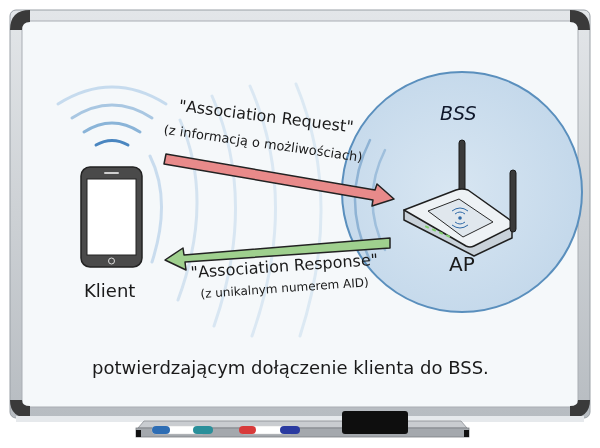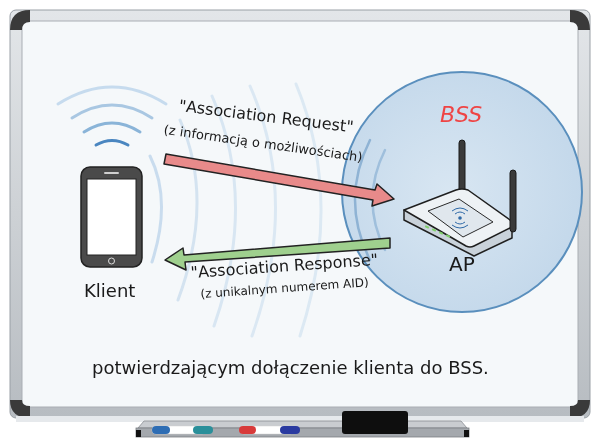--- a/index.html
+++ b/index.html
@@ -99,21 +99,21 @@
     <rect id="m0r" x="193" y="426" width="20" height="8" rx="4" fill="#2a8f9a"></rect>
   </g>
   <g>
     <rect x="240" y="426" width="54" height="8" rx="4" fill="#ffffff" stroke="#d0d0d0" stroke-width="0.5"></rect>
     <rect id="m1l" x="239" y="426" width="17" height="8" rx="4" fill="#d83a3a"></rect>
     <rect id="m1r" x="280" y="426" width="20" height="8" rx="4" fill="#2a3aa0"></rect>
   </g>
   <rect id="eraser" x="342" y="411" width="66" height="23" rx="3" fill="#0e0e0e"></rect>
 </svg>
 
-<div class="txt" style="left:440px; top:102px; font-size:22px; color:#ef4444; font-style:italic;">BSS</div>
+<div class="txt" style="left:440px; top:102px; font-size:19px; color:#0f172a; font-style:italic;">BSS</div>
 
 <div class="txt" style="left:180px; top:96px; font-size:16px; transform:rotate(7deg); transform-origin:left top;">"Association Request"</div>
 <div class="txt" style="left:165px; top:122px; font-size:13px; transform:rotate(8deg); transform-origin:left top;">(z informacją o możliwościach)</div>
 
 <div class="txt" style="left:190px; top:263px; font-size:16px; transform:rotate(-4deg); transform-origin:left top;">"Association Response"</div>
 <div class="txt" style="left:200px; top:287px; font-size:12px; transform:rotate(-4deg); transform-origin:left top;">(z unikalnym numerem AID)</div>
 
 <div class="txt" style="left:84px; top:280px; font-size:18px;text-align:right;">Klient</div>
 <div class="txt" style="left:449px; top:252px; font-size:20px;">AP</div>
 

